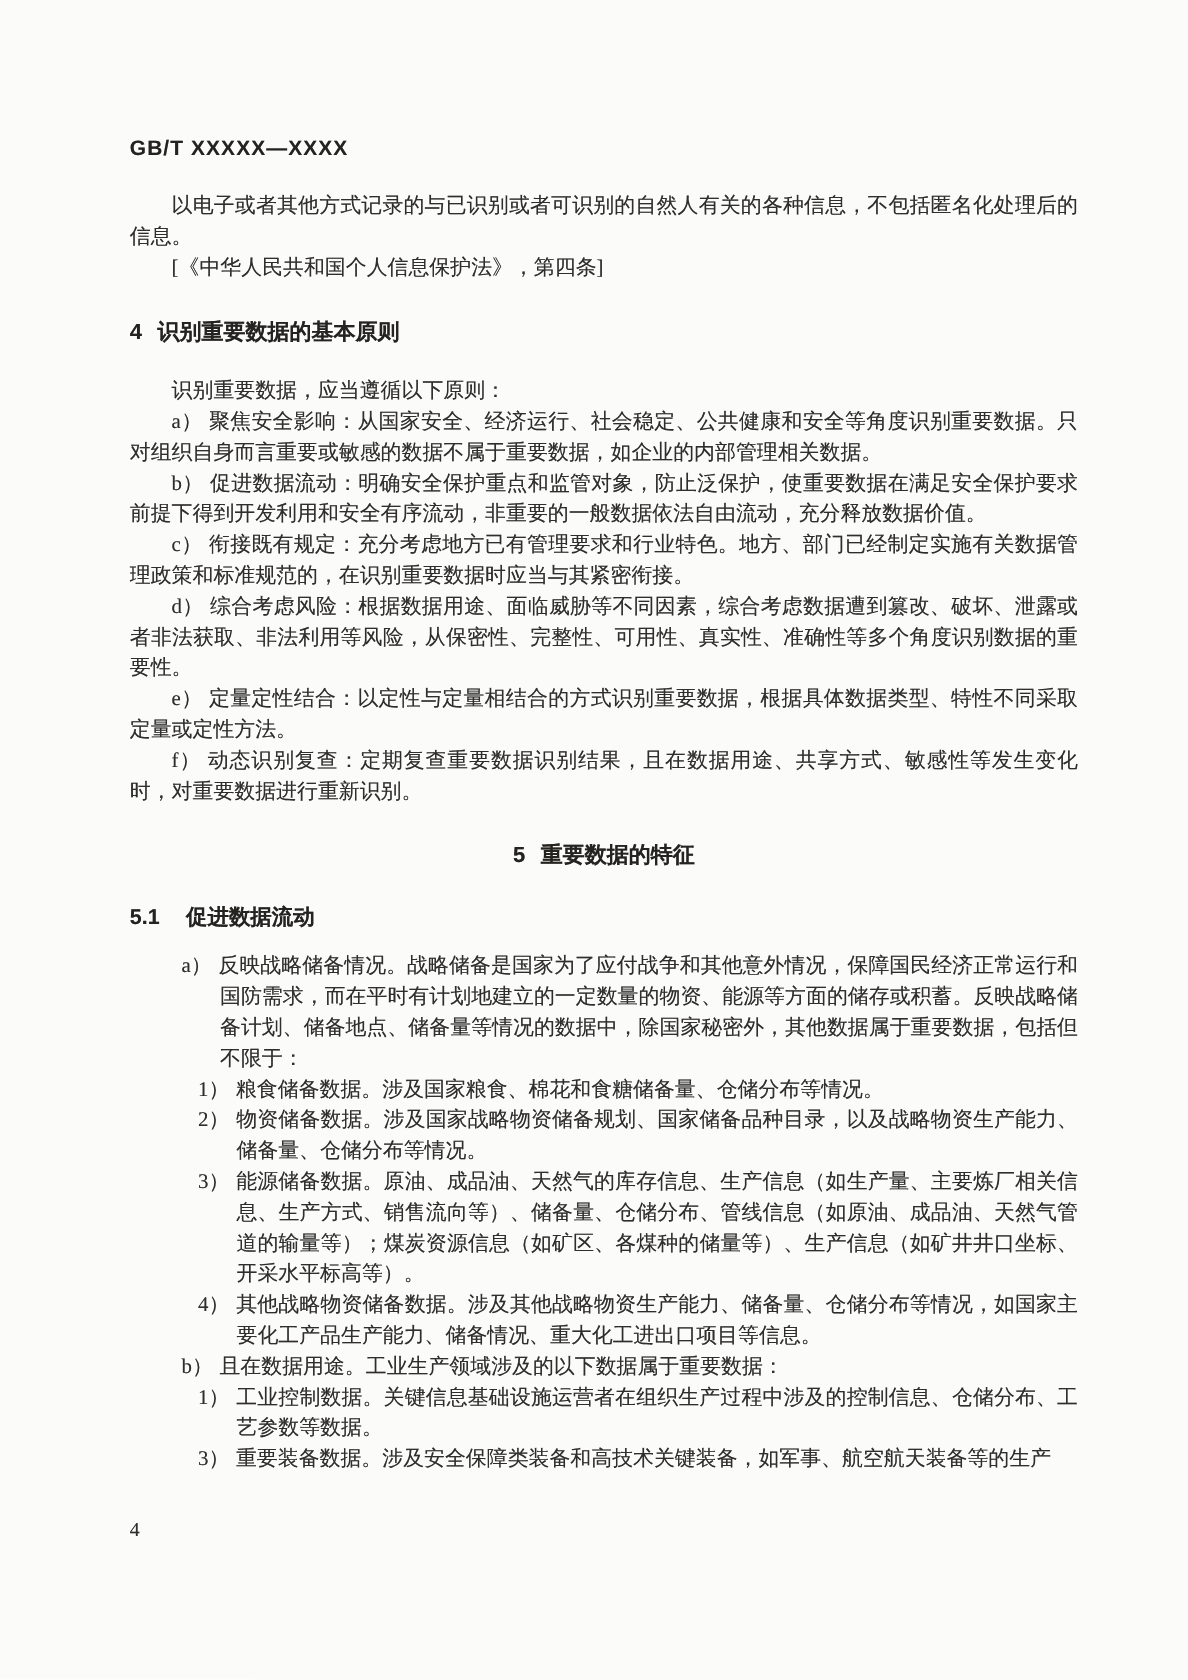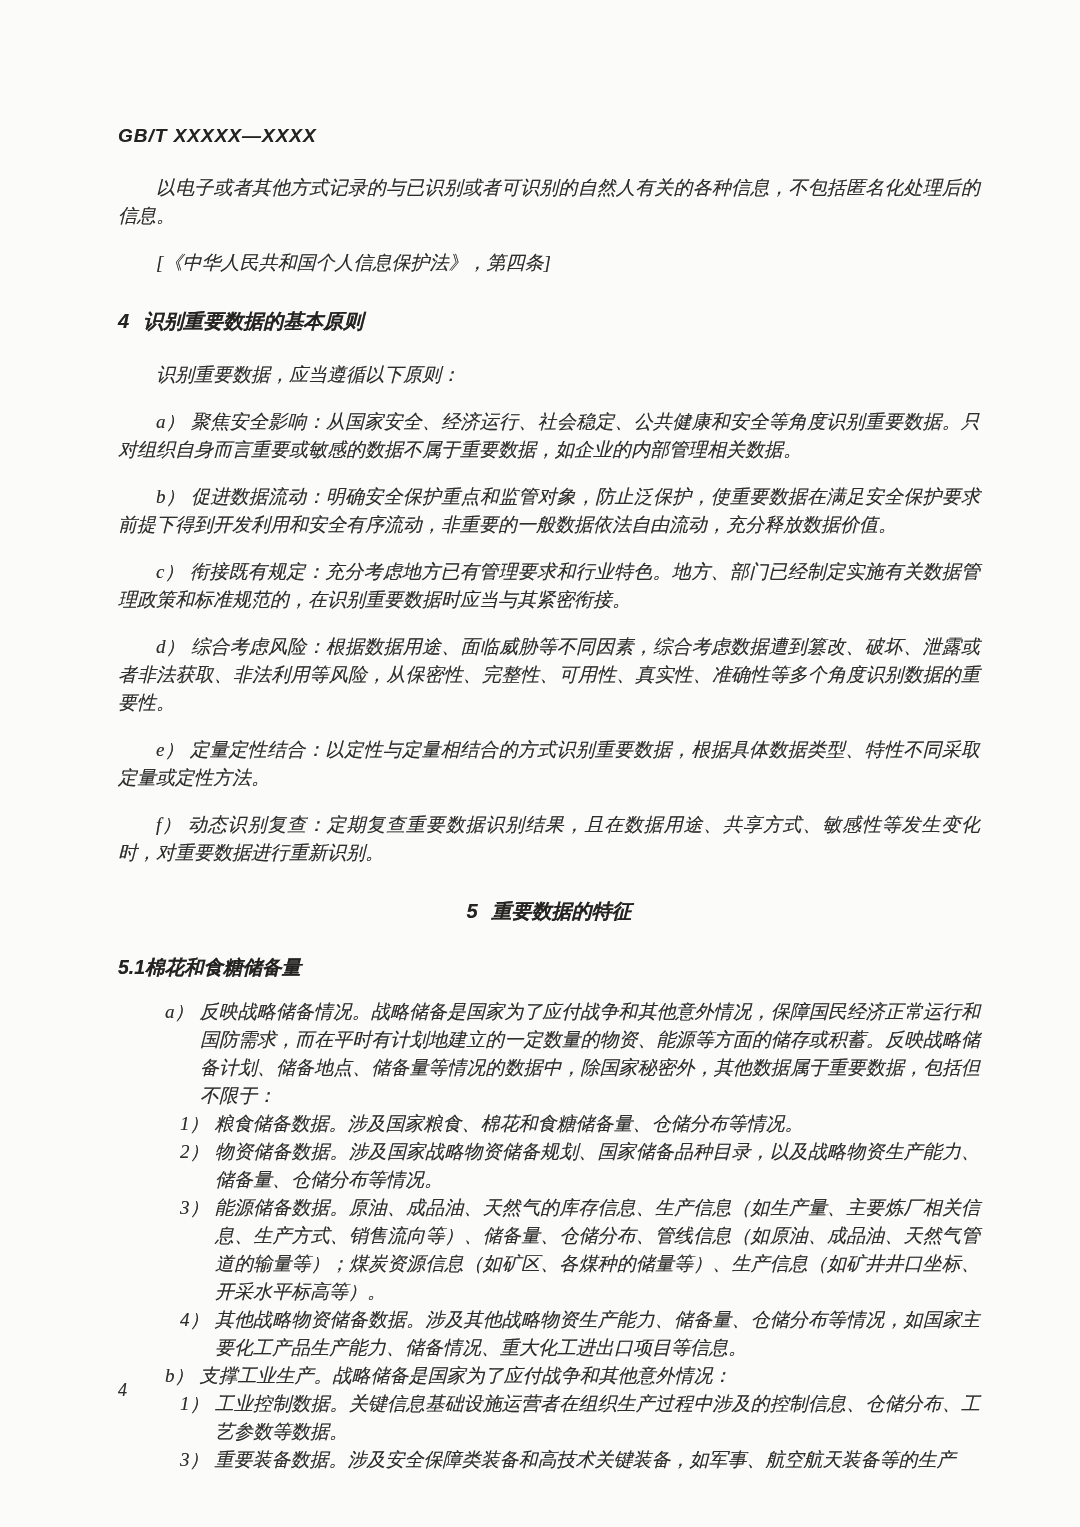--- a/index.html
+++ b/index.html
@@ -7,37 +7,36 @@
     width: 1080px;
     height: 1527px;
     box-sizing: border-box;
     position: relative;
     background: var(--paper, #fbfbf9);
     padding: 124px 100px 0 118px;
     font-family: "Liberation Serif", "DejaVu Serif", serif;
     color: var(--ink, #2f2e2c);
     overflow: hidden;
     text-shadow: 0 0 0.5px rgba(40,40,40,0.45);
-    font-style: italic;
   }
   .std-header {
     font-family: "Liberation Sans", "DejaVu Sans", sans-serif;
     font-weight: 600;
     font-size: 19px;
     line-height: 24px;
     letter-spacing: 1px;
     color: var(--ink_strong, #24231f);
   }
   .para {
     font-size: 19px;
     line-height: 28px;
     margin: 0;
     text-align: justify;
   }
-  .indent { text-indent: 38px; margin-top: 19px; }
+  .indent { text-indent: 38px; }
   .def { margin-top: 26px; }
   .mk { margin-right: 6px; }
   .clause {
     font-family: "Liberation Sans", "DejaVu Sans", sans-serif;
     font-size: 20px;
     line-height: 28px;
     font-weight: 700;
     color: var(--ink_strong, #24231f);
     margin: 30px 0 26px 0;
     text-shadow: 0 0 0.6px rgba(20,20,20,0.55);
@@ -46,21 +45,21 @@
   .clause-5 { margin: 30px 0 0 0; text-align: center; }
   .subclause {
     font-family: "Liberation Sans", "DejaVu Sans", sans-serif;
     font-size: 19.5px;
     line-height: 28px;
     font-weight: 700;
     color: var(--ink_strong, #24231f);
     margin: 28px 0 17px 0;
     text-shadow: 0 0 0.6px rgba(20,20,20,0.55);
   }
-  .subclause .cnum { margin-right: 0; }
+  .subclause .cnum { margin-right: 24px; }
   .l1, .l2 {
     font-size: 19px;
     line-height: 28px;
     text-align: justify;
     margin: 0;
   }
   .l1 { margin-left: 47px; padding-left: 35px; text-indent: -35px; }
   .l2 { margin-left: 62px; padding-left: 35px; text-indent: -35px; }
   .page-num {
     position: absolute;
@@ -86,29 +85,29 @@
 
   <p class="para indent"><span class="mk">a）</span><span>聚焦安全影响：从国家安全、经济运行、社会稳定、公共健康和安全等角度识别重要数据。只对组织自身而言重要或敏感的数据不属于重要数据，如企业的内部管理相关数据。</span></p>
   <p class="para indent"><span class="mk">b）</span><span>促进数据流动：明确安全保护重点和监管对象，防止泛保护，使重要数据在满足安全保护要求前提下得到开发利用和安全有序流动，非重要的一般数据依法自由流动，充分释放数据价值。</span></p>
   <p class="para indent"><span class="mk">c）</span><span>衔接既有规定：充分考虑地方已有管理要求和行业特色。地方、部门已经制定实施有关数据管理政策和标准规范的，在识别重要数据时应当与其紧密衔接。</span></p>
   <p class="para indent"><span class="mk">d）</span><span>综合考虑风险：根据数据用途、面临威胁等不同因素，综合考虑数据遭到篡改、破坏、泄露或者非法获取、非法利用等风险，从保密性、完整性、可用性、真实性、准确性等多个角度识别数据的重要性。</span></p>
   <p class="para indent"><span class="mk">e）</span><span>定量定性结合：以定性与定量相结合的方式识别重要数据，根据具体数据类型、特性不同采取定量或定性方法。</span></p>
   <p class="para indent"><span class="mk">f）</span><span>动态识别复查：定期复查重要数据识别结果，且在数据用途、共享方式、敏感性等发生变化时，对重要数据进行重新识别。</span></p>
 
   <h2 class="clause clause-5"><span class="cnum">5</span><span>重要数据的特征</span></h2>
 
-  <h3 class="subclause"><span class="cnum">5.1</span><span>棉花和食糖储备量</span></h3>
+  <h3 class="subclause"><span class="cnum">5.1</span><span>促进数据流动</span></h3>
 
   <div class="l1"><span class="mk">a）</span><span>反映战略储备情况。战略储备是国家为了应付战争和其他意外情况，保障国民经济正常运行和国防需求，而在平时有计划地建立的一定数量的物资、能源等方面的储存或积蓄。反映战略储备计划、储备地点、储备量等情况的数据中，除国家秘密外，其他数据属于重要数据，包括但不限于：</span></div>
 
   <div class="l2"><span class="mk">1）</span><span>粮食储备数据。涉及国家粮食、棉花和食糖储备量、仓储分布等情况。</span></div>
   <div class="l2"><span class="mk">2）</span><span>物资储备数据。涉及国家战略物资储备规划、国家储备品种目录，以及战略物资生产能力、储备量、仓储分布等情况。</span></div>
   <div class="l2"><span class="mk">3）</span><span>能源储备数据。原油、成品油、天然气的库存信息、生产信息（如生产量、主要炼厂相关信息、生产方式、销售流向等）、储备量、仓储分布、管线信息（如原油、成品油、天然气管道的输量等）；煤炭资源信息（如矿区、各煤种的储量等）、生产信息（如矿井井口坐标、开采水平标高等）。</span></div>
   <div class="l2"><span class="mk">4）</span><span>其他战略物资储备数据。涉及其他战略物资生产能力、储备量、仓储分布等情况，如国家主要化工产品生产能力、储备情况、重大化工进出口项目等信息。</span></div>
 
-  <div class="l1"><span class="mk">b）</span><span>支撑工业生产。战略储备是国家为了应付战争和其他意外情况：</span></div>
+  <div class="l1"><span class="mk">b）</span><span>且在数据用途。工业生产领域涉及的以下数据属于重要数据：</span></div>
 
   <div class="l2"><span class="mk">1）</span><span>工业控制数据。关键信息基础设施运营者在组织生产过程中涉及的控制信息、仓储分布、工艺参数等数据。</span></div>
   <div class="l2"><span class="mk">3）</span><span>重要装备数据。涉及安全保障类装备和高技术关键装备，如军事、航空航天装备等的生产</span></div>
 
   <div class="page-num">4</div>
 
 </div>
 
 </body></html>

